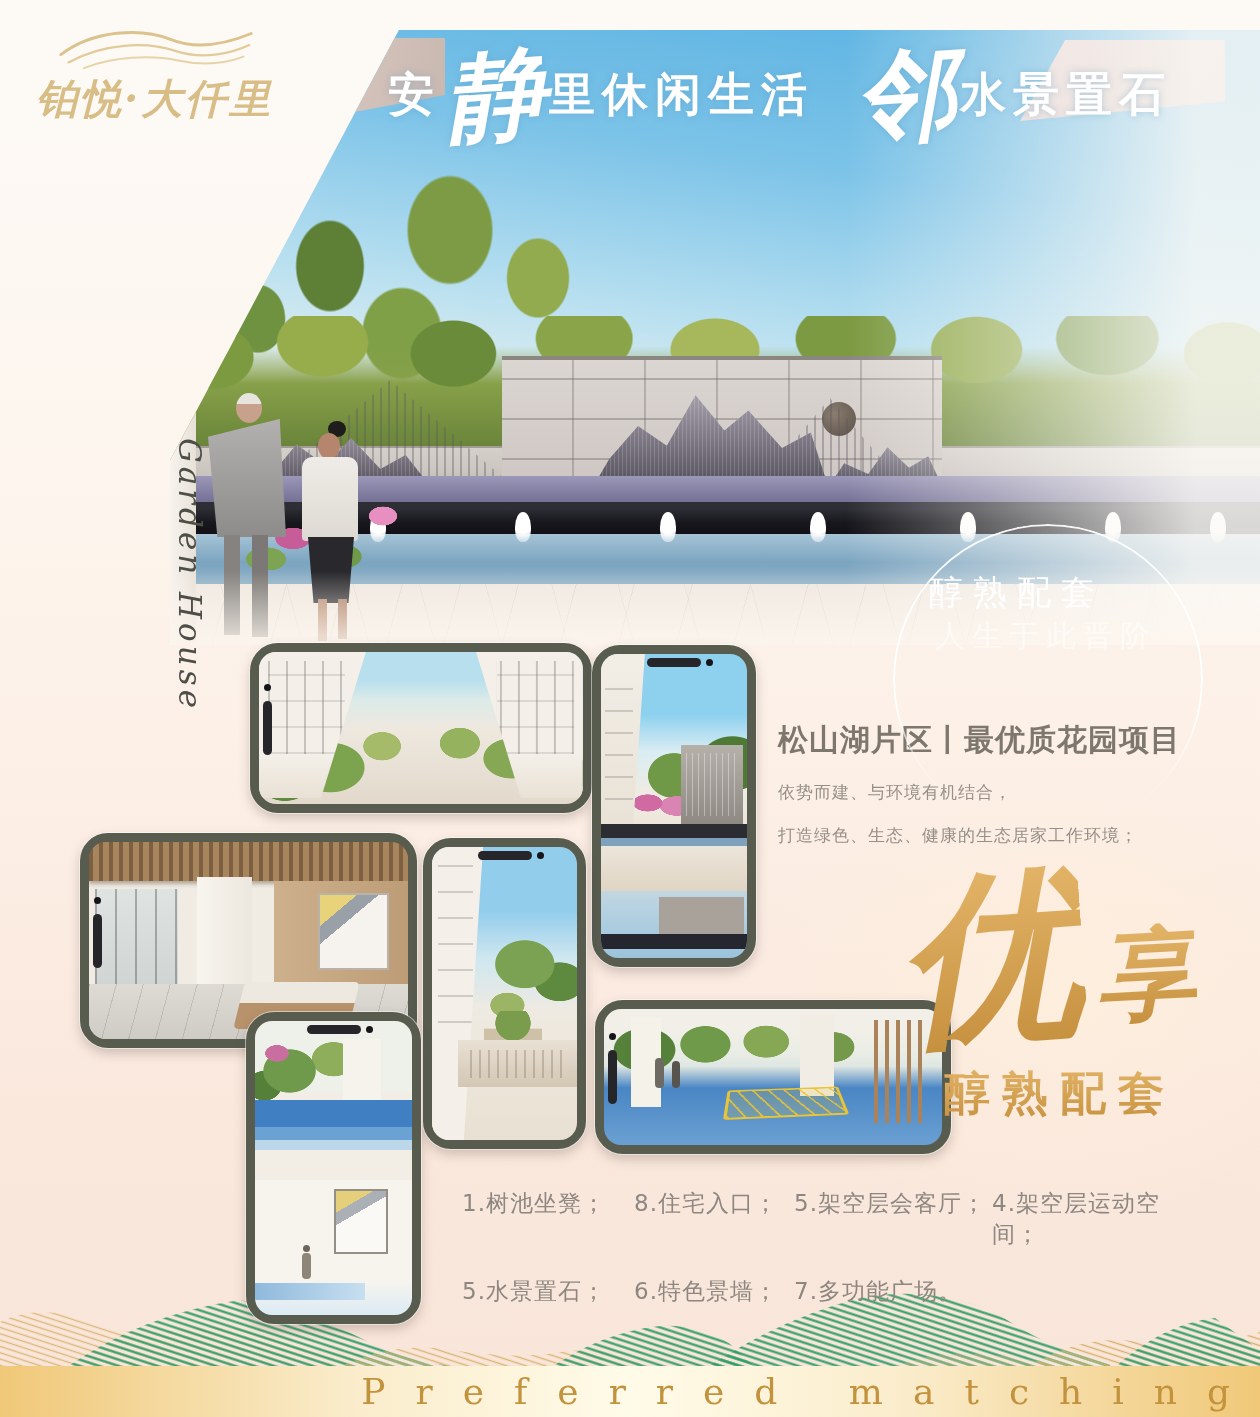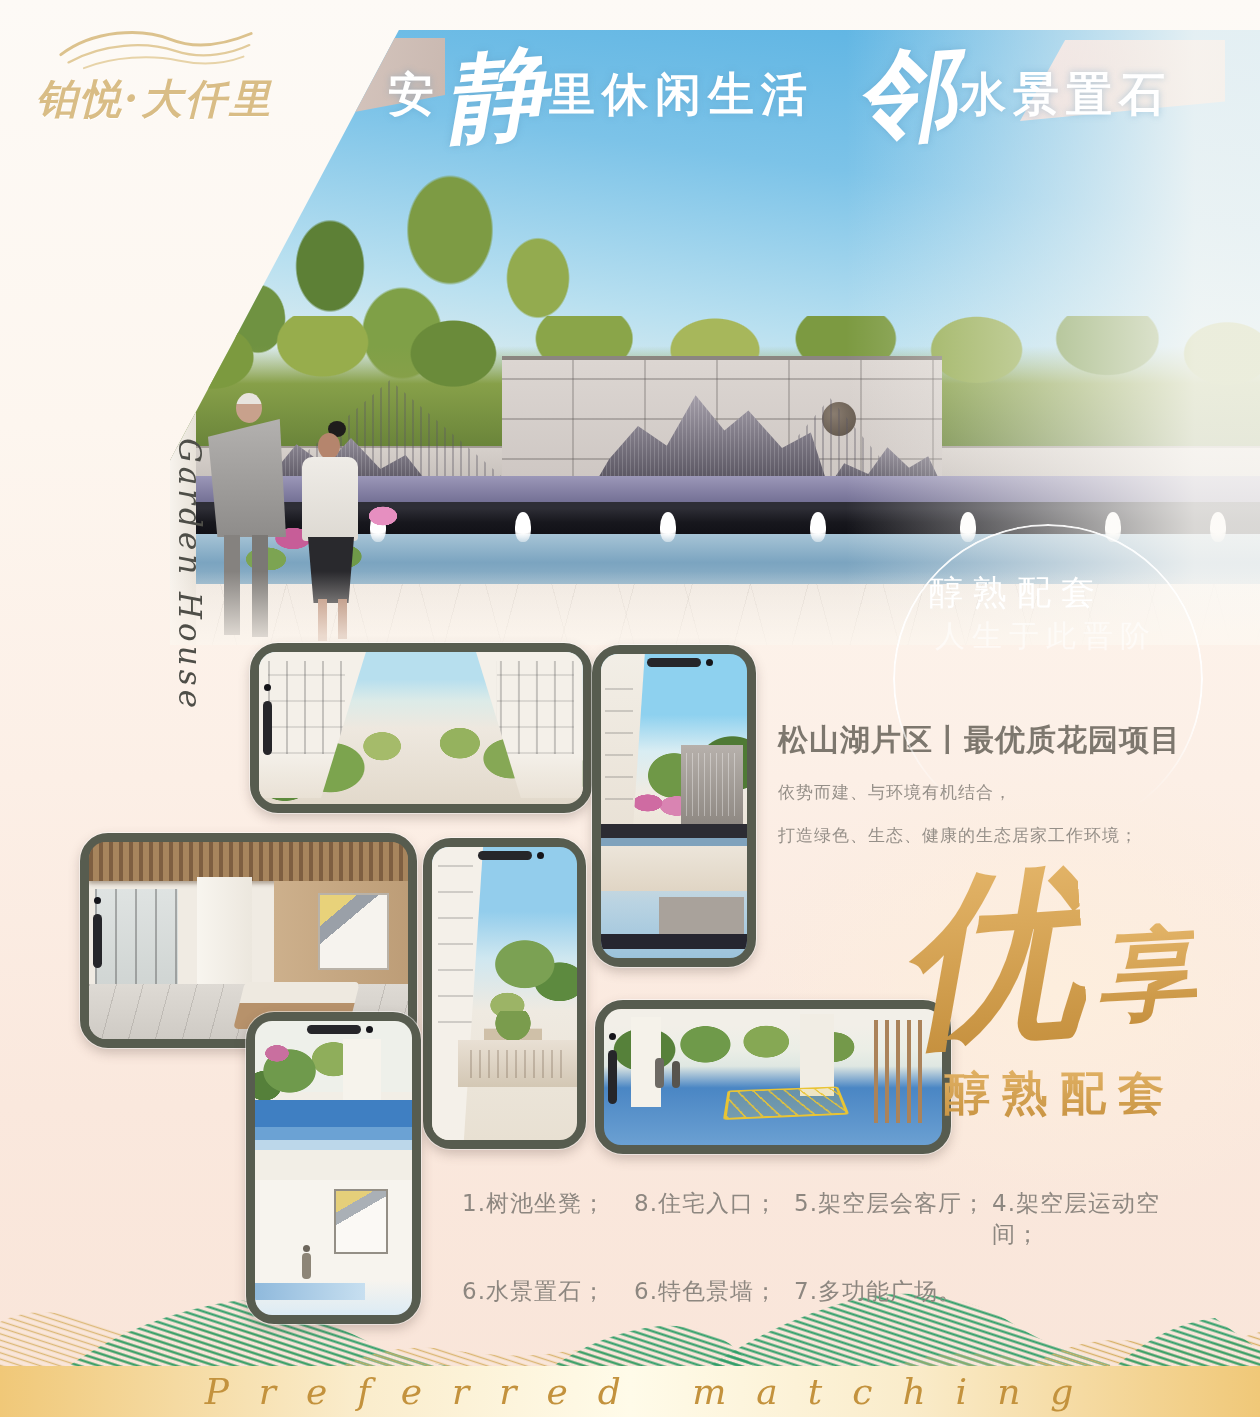--- a/index.html
+++ b/index.html
@@ -242,22 +242,22 @@
 
   
   .features{position:absolute;left:462px;top:1188px;width:700px;display:grid;
     grid-template-columns:172px 160px 198px auto;row-gap:26px;
     font-size:23px;color:#8d8780;letter-spacing:1px;z-index:15;}
 
   
   .mountains{position:absolute;left:0;top:1288px;width:1260px;height:84px;z-index:12;}
   .footer-band{position:absolute;left:0;top:1366px;width:1260px;height:51px;z-index:13;
     background:linear-gradient(90deg,#f0c878 0%, #faeccb 28%, #fffbe9 50%, #faeccb 72%, #f0c878 100%);}
-  .script{font-family:"DejaVu Serif","Liberation Serif",serif;font-style:italic;font-size:36px;
-    color:#c3923d;letter-spacing:30px;text-align:center;line-height:51px;white-space:nowrap;margin-left:48px;}
+  .script{font-family:"DejaVu Serif","Liberation Serif",serif;font-size:36px;
+    color:#c3923d;letter-spacing:30px;text-align:right;line-height:51px;white-space:nowrap;margin-left:48px;}
 </style>
 </head>
 <body>
 
 <div id="poster">
 
   <div class="brand">
     <svg class="brand-wave" viewBox="0 0 210 52">
       <path d="M6,34 C40,8 90,6 120,18 C150,30 180,22 204,12" stroke="#dcc28d" stroke-width="3" fill="none" stroke-linecap="round"></path>
       <path d="M14,42 C50,22 95,20 125,30 C155,40 185,32 202,24" stroke="#e2cb9b" stroke-width="2.4" fill="none" stroke-linecap="round"></path>
@@ -407,21 +407,21 @@
     <span class="hl-big gold">优</span>
     <span class="hl-small gold">享</span>
     <div class="hl-sub gold">醇熟配套</div>
   </div>
 
   <div class="features">
     <span>1.树池坐凳；</span>
     <span>8.住宅入口；</span>
     <span>5.架空层会客厅；</span>
     <span>4.架空层运动空间；</span>
-    <span>6.水景置石；</span>
+    <span>5.水景置石；</span>
     <span>6.特色景墙；</span>
     <span>7.多功能广场。</span>
   </div>
 
   <svg class="mountains" viewBox="0 0 1260 84" preserveAspectRatio="none">
     <defs>
       <pattern id="gp" width="6" height="6" patternUnits="userSpaceOnUse" patternTransform="rotate(18)">
         <line x1="0" y1="1.5" x2="6" y2="1.5" stroke="#d7b066" stroke-width="1.4"></line>
       </pattern>
       <pattern id="grp" width="6" height="6" patternUnits="userSpaceOnUse" patternTransform="rotate(18)">

